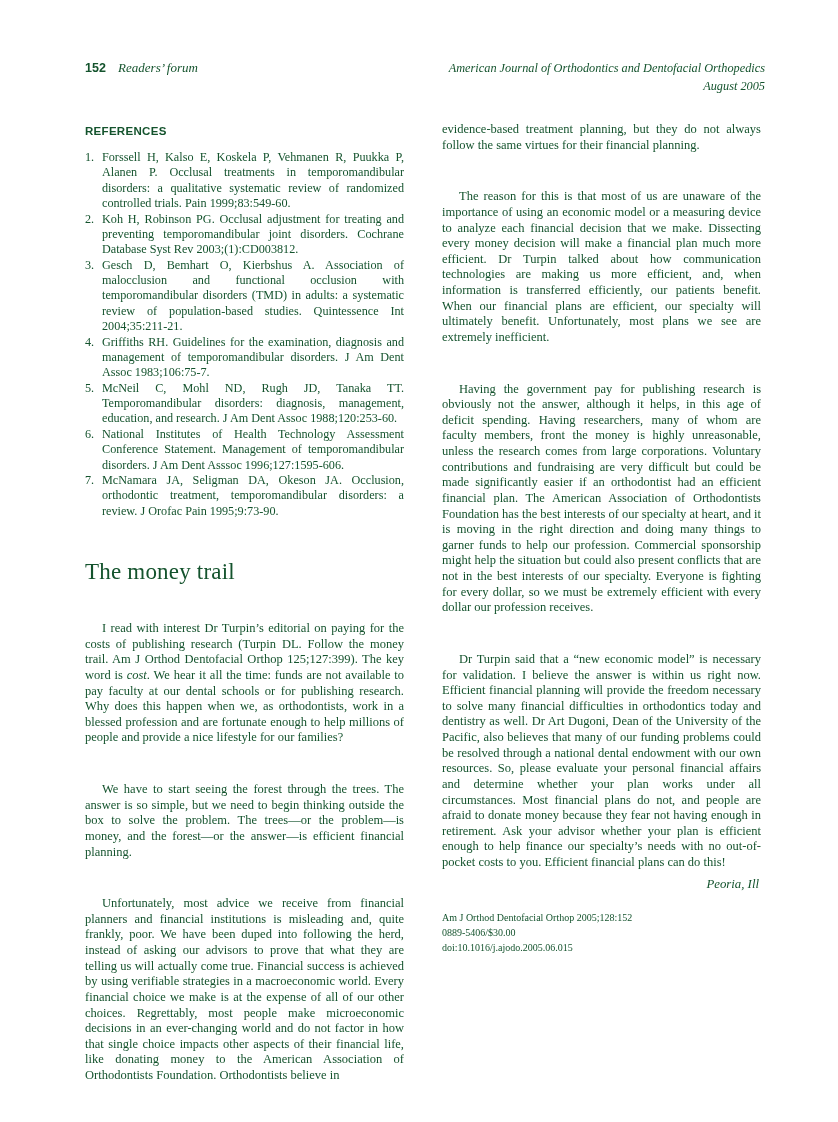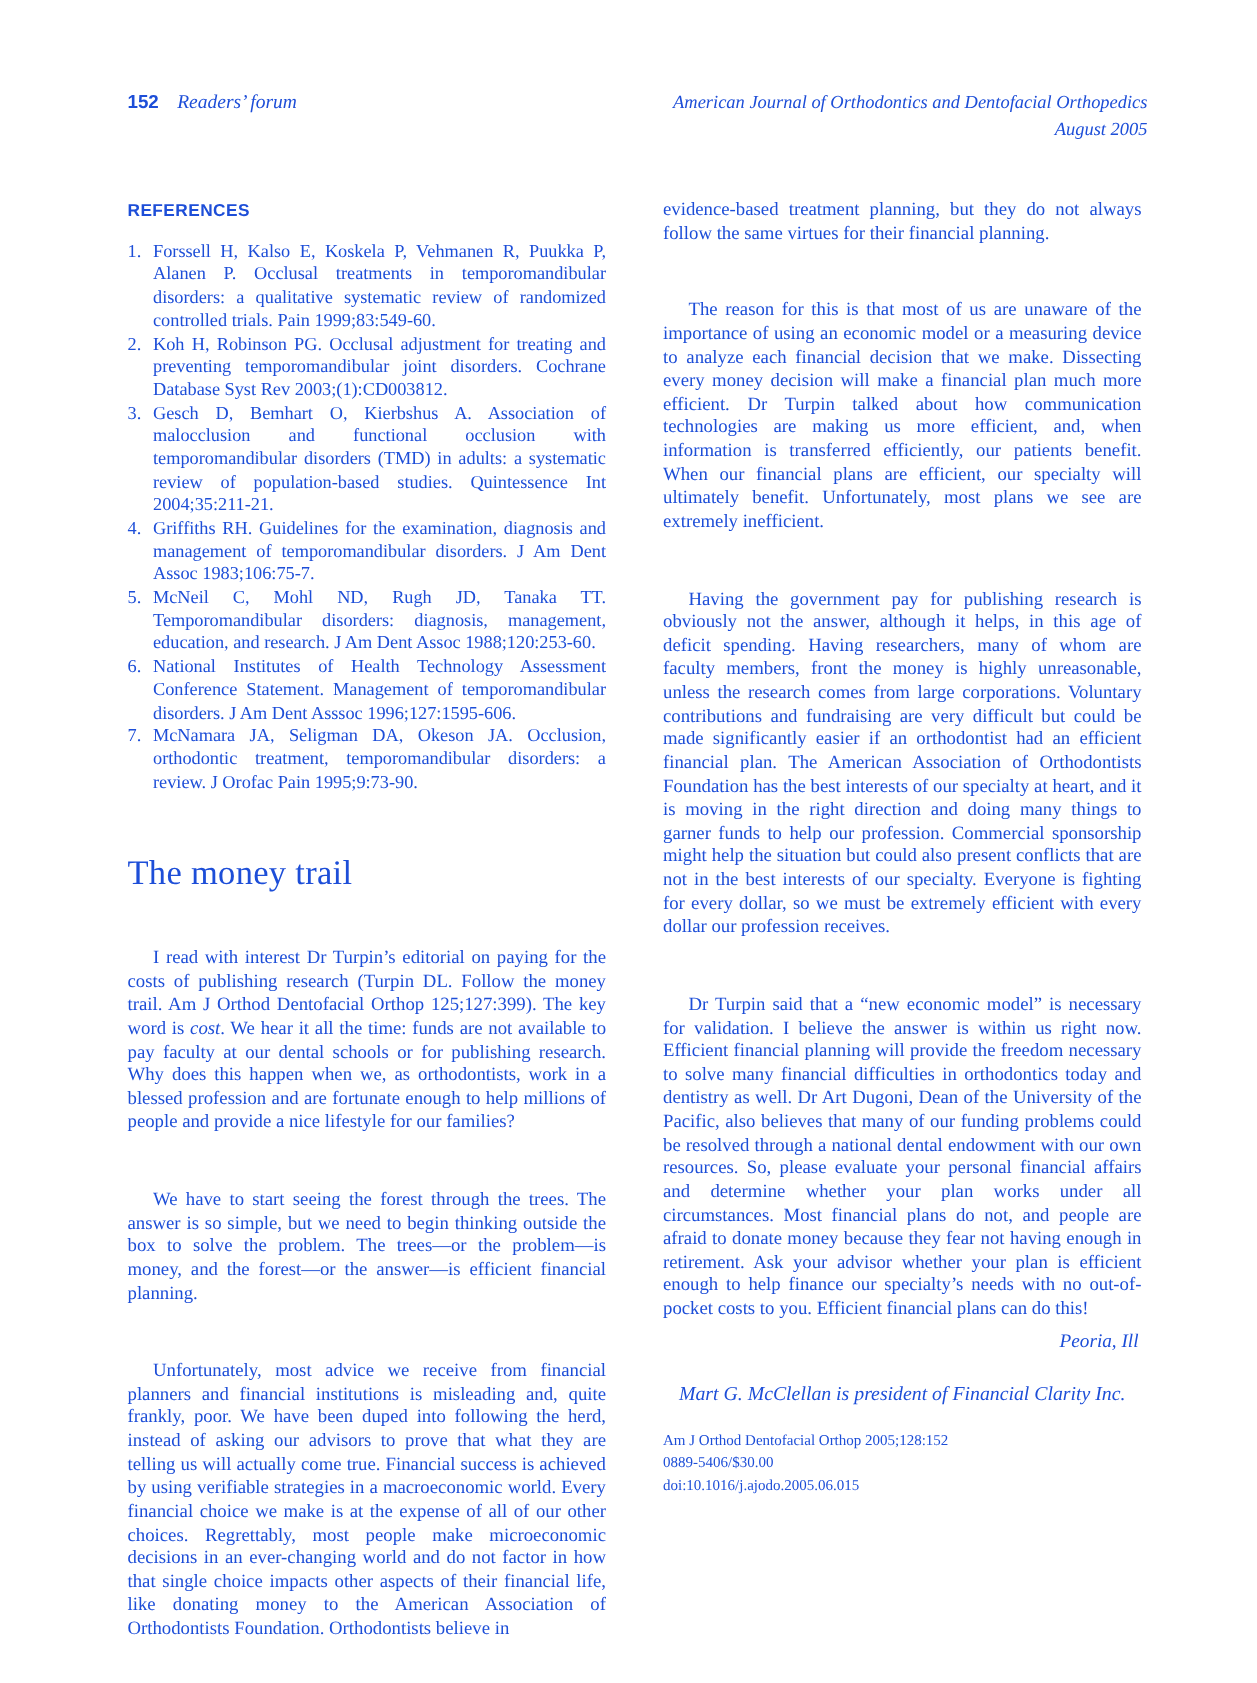--- a/index.html
+++ b/index.html
@@ -1,28 +1,28 @@
 <!DOCTYPE html>
 <html><head>
 <meta charset="utf-8">
 <style>
   html,body { margin:0; padding:0; background:#ffffff; }
   .page {
     position:relative; width:838px; height:1122px; background:#ffffff;
-    color:#1d4ed8; font-family:"Liberation Serif", serif; overflow:hidden;
+    color:#14532d; font-family:"Liberation Serif", serif; overflow:hidden;
   }
   header {
     position:absolute; top:60px; left:85px; right:73px;
     display:flex; justify-content:space-between; align-items:flex-start;
   }
   .h-left { font-size:13px; }
   .h-left .pgnum { font-family:"Liberation Sans", sans-serif; font-weight:bold; font-size:12.5px; margin-right:9px; }
   .h-left .section { font-style:italic; font-size:13px; }
   .h-right { text-align:right; font-style:italic; font-size:12.3px; line-height:1.45; }
-  .columns { position:absolute; top:132px; left:85px; width:676px; display:flex; gap:38px; }
+  .columns { position:absolute; top:122px; left:85px; width:676px; display:flex; gap:38px; }
   .col { width:326px; }
   .refs-heading {
     font-family:"Liberation Sans", sans-serif; font-size:11.5px; font-weight:bold;
     letter-spacing:0.3px; margin:3px 0 13px 0;
   }
   ol.refs { margin:0; padding:0; list-style:none; counter-reset:ref;
     font-size:12.2px; line-height:1.26; text-align:justify; }
   ol.refs li { position:relative; padding-left:17px; counter-increment:ref; }
   ol.refs li::before { content:counter(ref) "."; position:absolute; left:0; }
   .article-title { font-size:23px; font-weight:normal; margin:40px 0 15px 0; letter-spacing:0.2px; }
@@ -71,21 +71,20 @@
     <div class="col">
       <div class="body-text" id="body-right">
           <p><span>evidence-based treatment planning, but they do not always follow the same virtues for their financial planning.</span></p>
           <p class="indent"><span>The reason for this is that most of us are unaware of the importance of using an economic model or a measuring device to analyze each financial decision that we make. Dissecting every money decision will make a financial plan much more efficient. Dr Turpin talked about how communication technologies are making us more efficient, and, when information is transferred efficiently, our patients benefit. When our financial plans are efficient, our specialty will ultimately benefit. Unfortunately, most plans we see are extremely inefficient.</span></p>
           <p class="indent"><span>Having the government pay for publishing research is obviously not the answer, although it helps, in this age of deficit spending. Having researchers, many of whom are faculty members, front the money is highly unreasonable, unless the research comes from large corporations. Voluntary contributions and fundraising are very difficult but could be made significantly easier if an orthodontist had an efficient financial plan. The American Association of Orthodontists Foundation has the best interests of our specialty at heart, and it is moving in the right direction and doing many things to garner funds to help our profession. Commercial sponsorship might help the situation but could also present conflicts that are not in the best interests of our specialty. Everyone is fighting for every dollar, so we must be extremely efficient with every dollar our profession receives.</span></p>
           <p class="indent"><span>Dr Turpin said that a “new economic model” is necessary for validation. I believe the answer is within us right now. Efficient financial planning will provide the freedom necessary to solve many financial difficulties in orthodontics today and dentistry as well. Dr Art Dugoni, Dean of the University of the Pacific, also believes that many of our funding problems could be resolved through a national dental endowment with our own resources. So, please evaluate your personal financial affairs and determine whether your plan works under all circumstances. Most financial plans do not, and people are afraid to donate money because they fear not having enough in retirement. Ask your advisor whether your plan is efficient enough to help finance our specialty’s needs with no out-of-pocket costs to you. Efficient financial plans can do this!</span></p>
         </div>
       <div class="signature">
         <div>Peoria, Ill</div>
       </div>
-      <div class="attribution">Mart G. McClellan is president of Financial Clarity Inc.</div>
       <div class="footnote">
         <div>Am J Orthod Dentofacial Orthop 2005;128:152</div>
         <div>0889-5406/$30.00</div>
         <div>doi:10.1016/j.ajodo.2005.06.015</div>
       </div>
     </div>
   </div>
 </div>
 
 </body></html>

